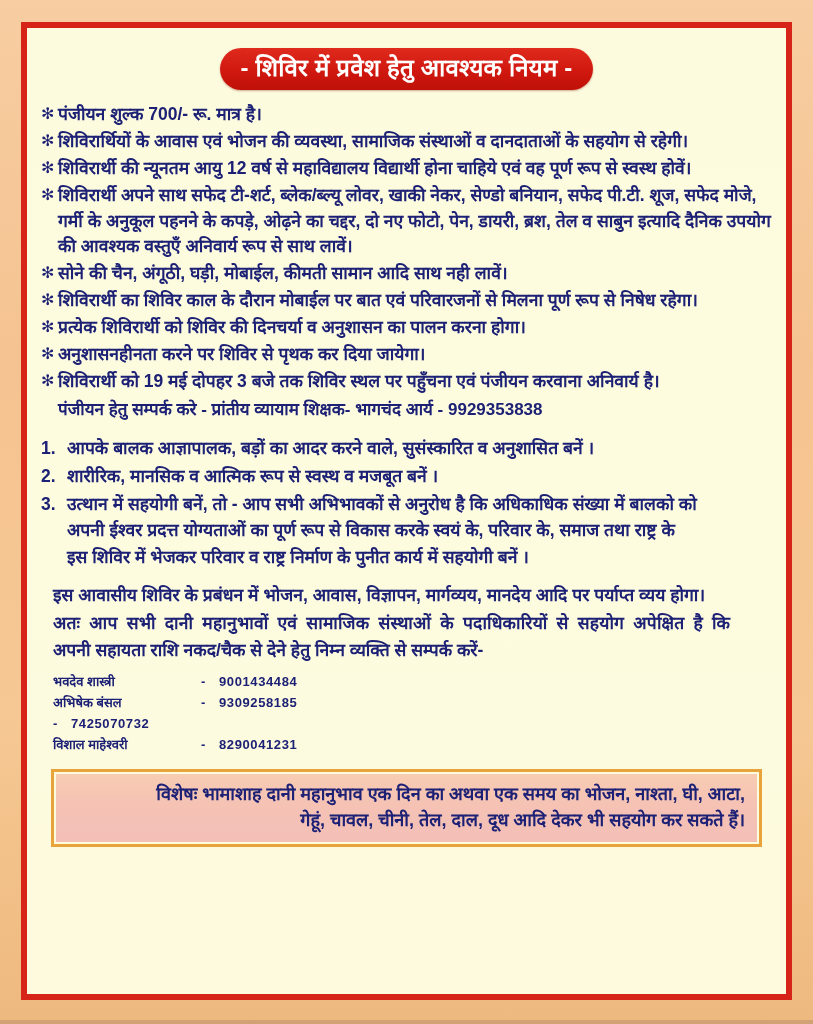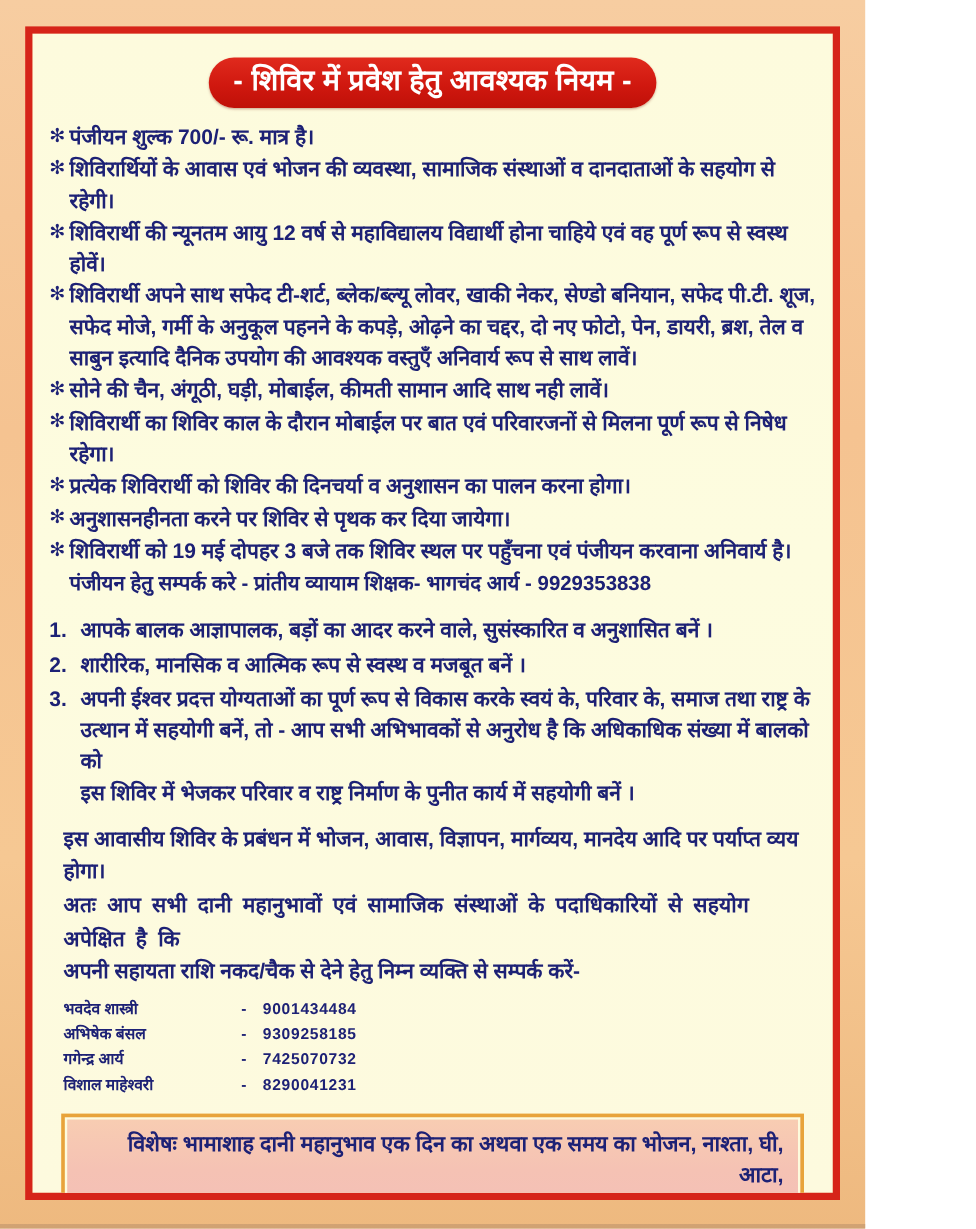--- a/index.html
+++ b/index.html
@@ -11,21 +11,21 @@
   body {
     width: 813px;
     height: 1024px;
     overflow: hidden;
     font-family: "Liberation Sans", "DejaVu Sans", sans-serif;
   }
 
   
   .poster {
     position: relative;
-    width: 721px;
+    width: 813px;
     height: 1024px;
     box-sizing: border-box;
     background: linear-gradient(180deg, #f7cda1 0%, #f5c391 35%, #f6c893 70%, #eeb97f 100%);
     padding: 22px 21px 24px 21px;
   }
   .poster::after {
     content: "";
     position: absolute;
     left: 0; right: 0; bottom: 0;
     height: 4px;
@@ -254,22 +254,22 @@
       </li>
       <li class="wish">
         <span class="wish-num">2.</span>
         <span class="wish-text">
           <span class="cont">शारीरिक, मानसिक व आत्मिक रूप से स्वस्थ व मजबूत बनें ।</span>
         </span>
       </li>
       <li class="wish">
         <span class="wish-num">3.</span>
         <span class="wish-text">
+          <span class="cont">उत्थान में सहयोगी बनें, तो - आप सभी अभिभावकों से अनुरोध है कि अधिकाधिक संख्या में बालको को</span>
           <span class="cont">अपनी ईश्वर प्रदत्त योग्यताओं का पूर्ण रूप से विकास करके  स्वयं के, परिवार के, समाज तथा राष्ट्र के</span>
-          <span class="cont">उत्थान में सहयोगी बनें, तो - आप सभी अभिभावकों से अनुरोध है कि अधिकाधिक संख्या में बालको को</span>
           <span class="cont">इस शिविर में भेजकर परिवार व राष्ट्र निर्माण के पुनीत कार्य में सहयोगी बनें ।</span>
         </span>
       </li>
     </ol>
 
 
     <div class="appeal">
       <span class="just">इस आवासीय शिविर के प्रबंधन में भोजन, आवास, विज्ञापन, मार्गव्यय, मानदेय आदि पर पर्याप्त व्यय होगा।</span>
       <span class="spread">अतः  आप  सभी  दानी महानुभावों एवं  सामाजिक  संस्थाओं के पदाधिकारियों से सहयोग अपेक्षित है  कि</span>
       <span class="just">अपनी सहायता राशि नकद/चैक से देने हेतु निम्न व्यक्ति से सम्पर्क करें-</span>
@@ -280,21 +280,20 @@
         <span class="donor-name">भवदेव शास्त्री</span>
         <span class="donor-dash">-</span>
         <span class="donor-num">9001434484</span>
       </div>
       <div class="donor-row">
         <span class="donor-name">अभिषेक बंसल</span>
         <span class="donor-dash">-</span>
         <span class="donor-num">9309258185</span>
       </div>
       <div class="donor-row">
-        <span class="donor-name">गगेन्द्र आर्य</span>
         <span class="donor-dash">-</span>
         <span class="donor-num">7425070732</span>
       </div>
       <div class="donor-row">
         <span class="donor-name">विशाल माहेश्वरी</span>
         <span class="donor-dash">-</span>
         <span class="donor-num">8290041231</span>
       </div>
     </div>
 

